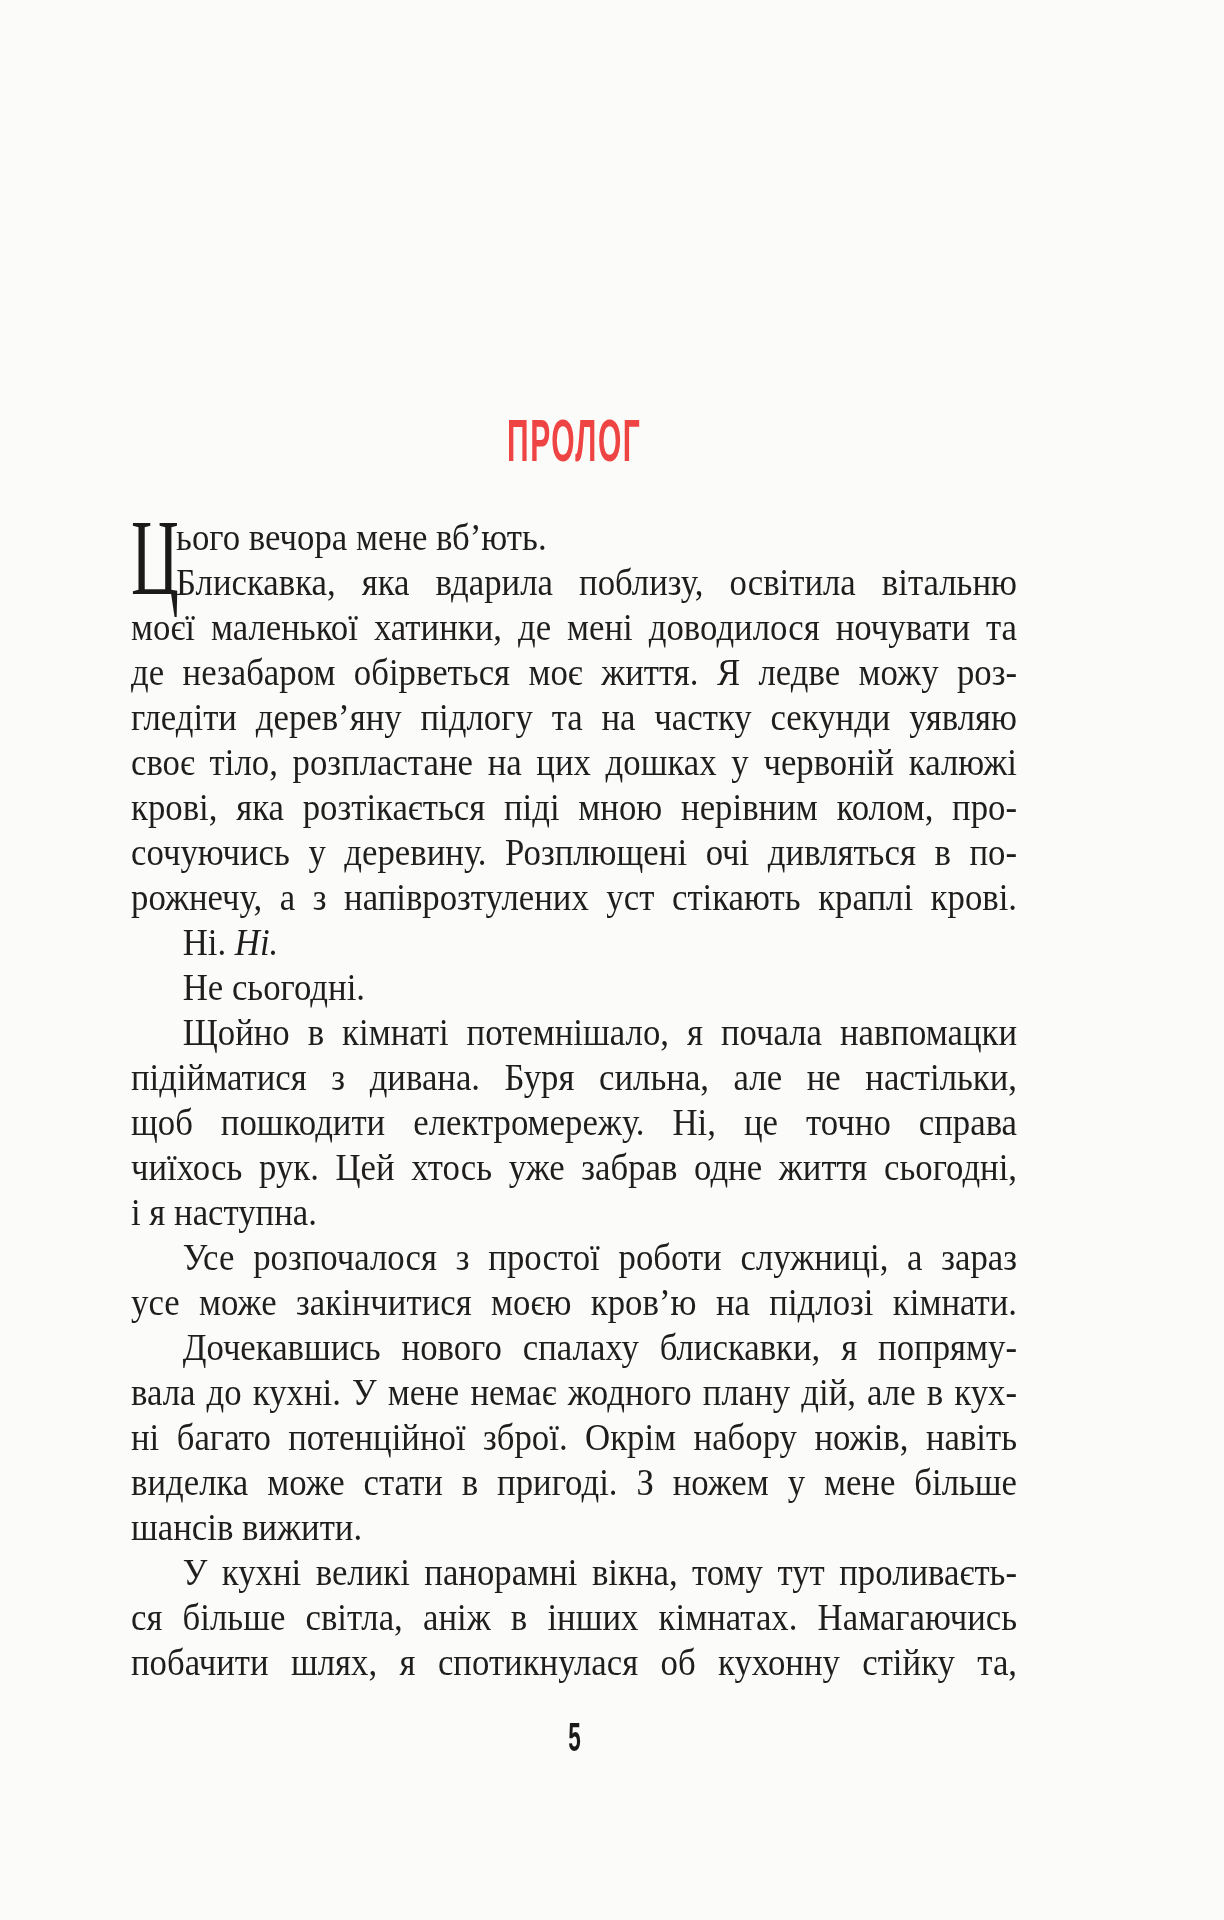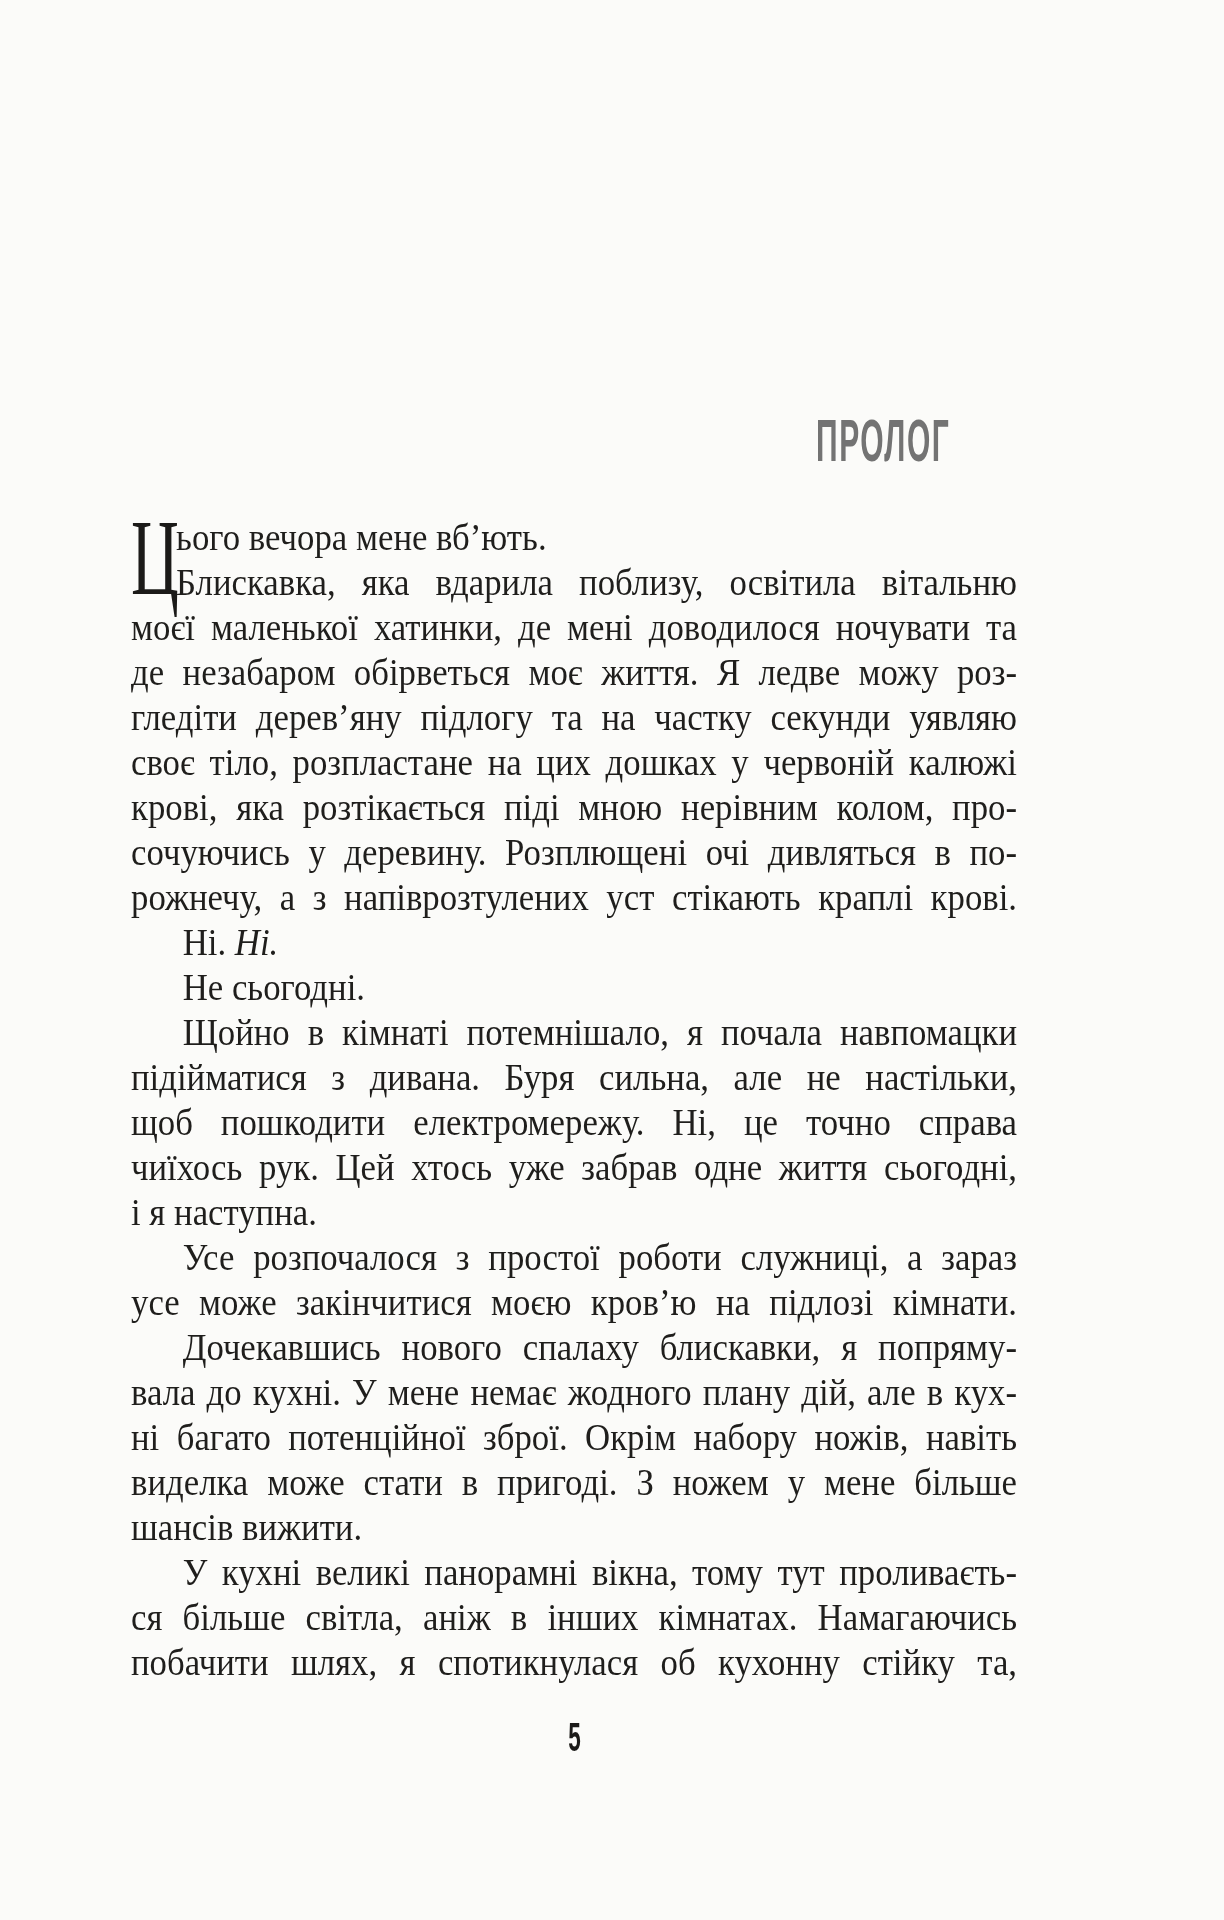--- a/index.html
+++ b/index.html
@@ -16,26 +16,26 @@
     color: #1f1e1c;
     font-family: "Liberation Serif", serif;
     overflow: hidden;
   }
   
   .title-wrap {
     position: absolute;
     top: 411px;
     left: 131px;
     width: 886px;
-    text-align: right;
+    text-align: center;
     font-family: "Liberation Sans", sans-serif;
     font-weight: bold;
     font-size: 60px;
     line-height: 60px;
-    color: #737373;
+    color: #ef4444;
   }
   .title-inner {
     display: inline-block;
     letter-spacing: 3px;
     transform: scaleX(0.50);
     transform-origin: 50% 50%;
     white-space: nowrap;
   }
   
   .content {

